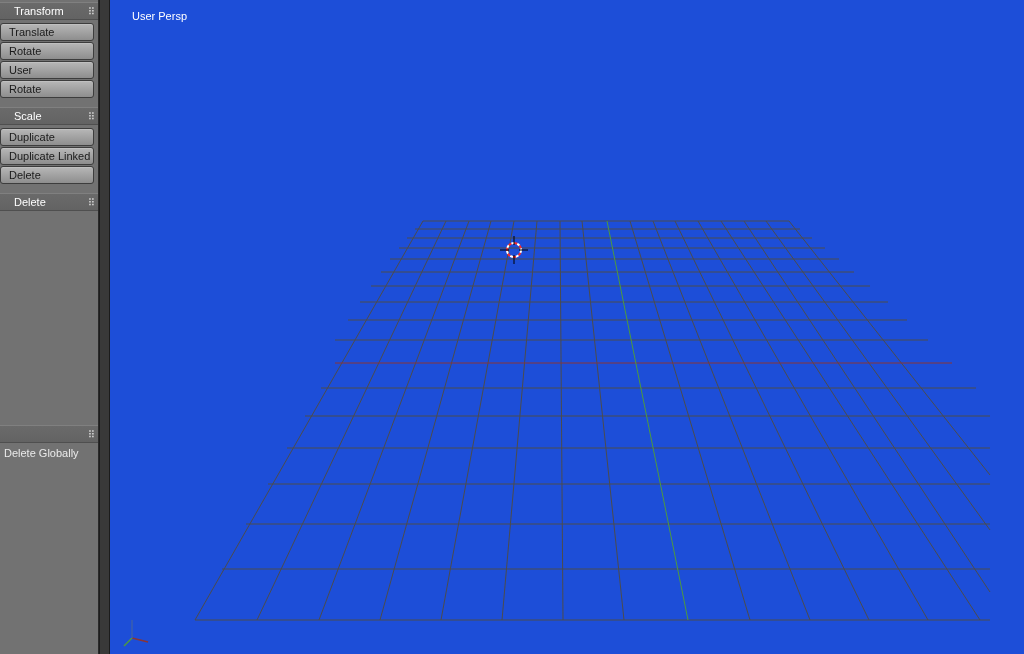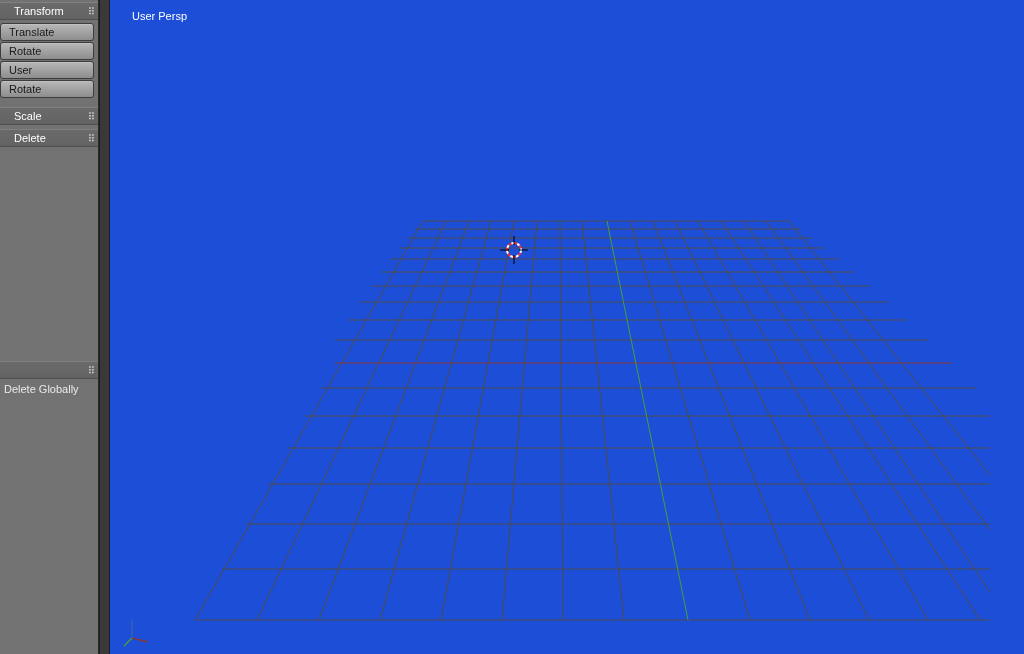--- a/index.html
+++ b/index.html
@@ -142,20 +142,31 @@
         <div class="btn">
             <span>Rotate</span>
           </div>
       </div>
     </div>
 
     <div class="panel-section">
       <div class="section-header">
         <span>Scale</span>
         <span class="grip">⠿</span>
+      </div>
+      <div class="panel-content">
+        <div class="btn">
+            <span>Duplicate</span>
+          </div>
+        <div class="btn">
+            <span>Duplicate Linked</span>
+          </div>
+        <div class="btn">
+            <span>Delete</span>
+          </div>
       </div>
     </div>
 
     <div class="panel-section">
       <div class="section-header">
         <span>Delete</span>
         <span class="grip">⠿</span>
       </div>
     </div>
 

